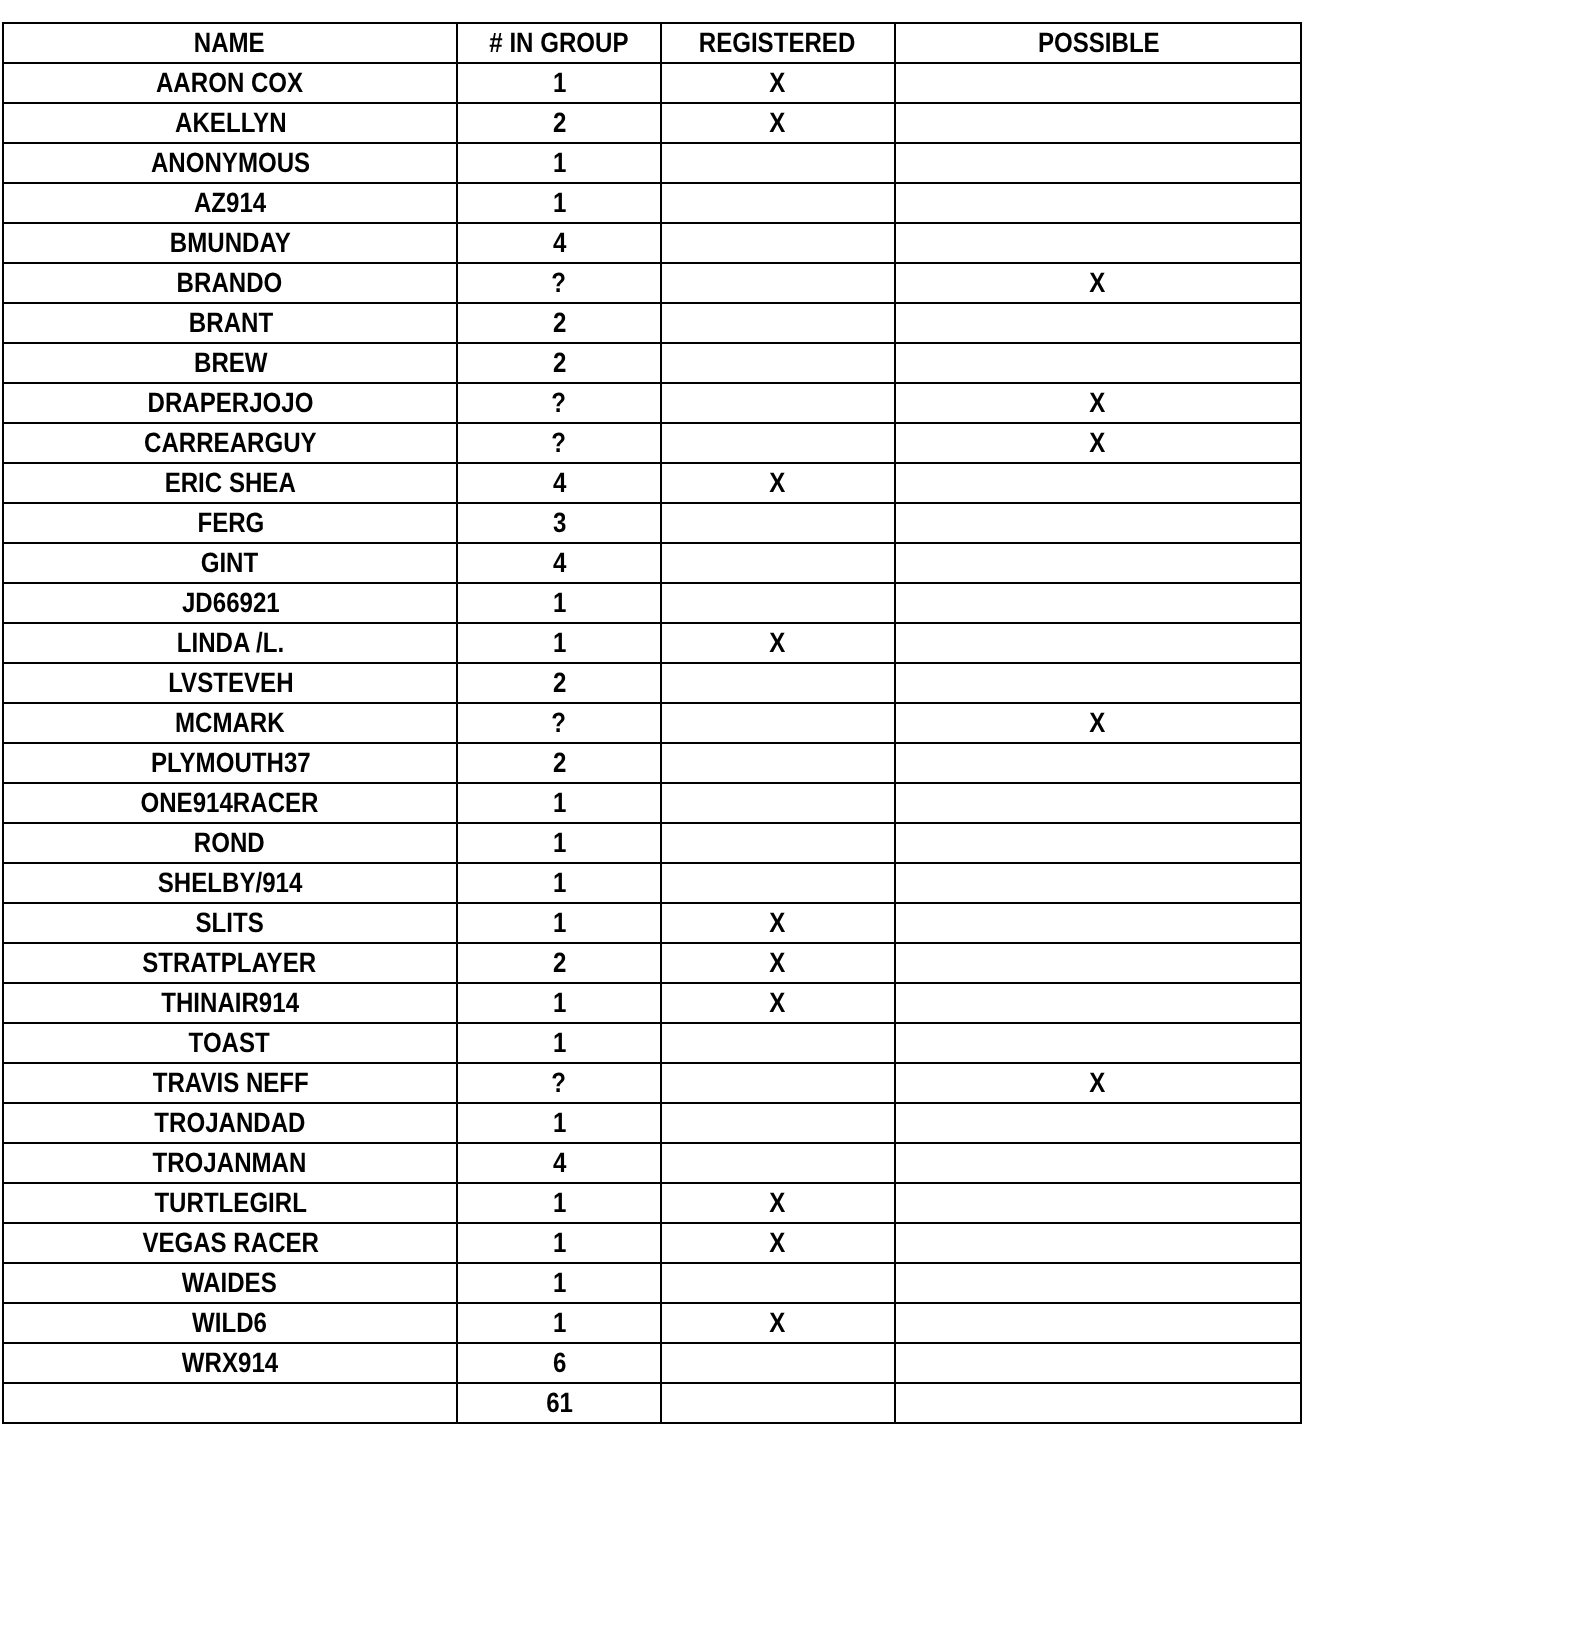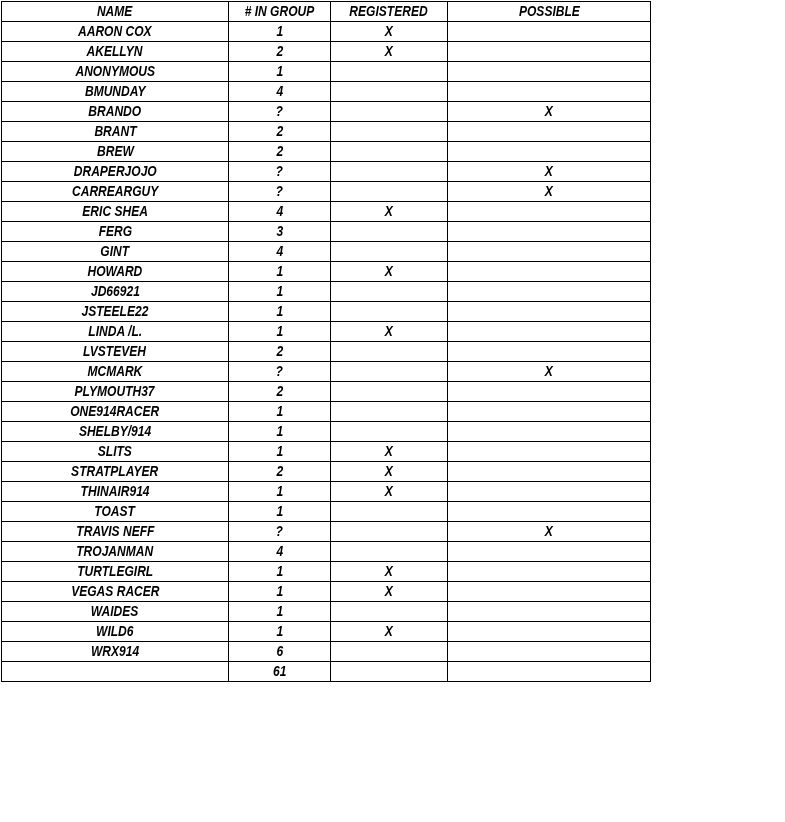--- a/index.html
+++ b/index.html
@@ -14,22 +14,21 @@
     position: relative;
     width: 785px;
     height: 822px;
     background: #ffffff;
   }
   table.roster {
     border-collapse: collapse;
     table-layout: fixed;
     position: absolute;
     left: 1px;
-    top: 1px;
-    font-style: italic;
+    top: 11px;
   }
   col.c-name  { width: 227px; }
   col.c-group { width: 102px; }
   col.c-reg   { width: 117px; }
   col.c-poss  { width: 203px; }
   th, td {
     border: 1px solid #000000;
     box-sizing: border-box;
     height: 20px;
     padding: 0;
@@ -84,20 +83,26 @@
     <td><span class="t"></span></td>
   </tr>
 
   <tr>
     <td><span class="t">ANONYMOUS</span></td>
     <td><span class="t">1</span></td>
     <td><span class="t"></span></td>
     <td><span class="t"></span></td>
   </tr>
 
+  <tr>
+    <td><span class="t">AZ914</span></td>
+    <td><span class="t">1</span></td>
+    <td><span class="t"></span></td>
+    <td><span class="t"></span></td>
+  </tr>
 
 
   <tr>
     <td><span class="t">BMUNDAY</span></td>
     <td><span class="t">4</span></td>
     <td><span class="t"></span></td>
     <td><span class="t"></span></td>
   </tr>
 
   <tr>
@@ -149,41 +154,29 @@
     <td><span class="t"></span></td>
   </tr>
 
   <tr>
     <td><span class="t">GINT</span></td>
     <td><span class="t">4</span></td>
     <td><span class="t"></span></td>
     <td><span class="t"></span></td>
   </tr>
 
-  <tr>
-    <td><span class="t">HOWARD</span></td>
-    <td><span class="t">1</span></td>
-    <td><span class="t">X</span></td>
-    <td><span class="t"></span></td>
-  </tr>
 
   <tr>
     <td><span class="t">JD66921</span></td>
     <td><span class="t">1</span></td>
     <td><span class="t"></span></td>
     <td><span class="t"></span></td>
   </tr>
 
 
-  <tr>
-    <td><span class="t">JSTEELE22</span></td>
-    <td><span class="t">1</span></td>
-    <td><span class="t"></span></td>
-    <td><span class="t"></span></td>
-  </tr>
 
   <tr>
     <td><span class="t">LINDA /L.</span></td>
     <td><span class="t">1</span></td>
     <td><span class="t">X</span></td>
     <td><span class="t"></span></td>
   </tr>
 
   <tr>
     <td><span class="t">LVSTEVEH</span></td>
@@ -207,20 +200,26 @@
     <td><span class="t"></span></td>
   </tr>
 
   <tr>
     <td><span class="t">ONE914RACER</span></td>
     <td><span class="t">1</span></td>
     <td><span class="t"></span></td>
     <td><span class="t"></span></td>
   </tr>
 
+  <tr>
+    <td><span class="t">ROND</span></td>
+    <td><span class="t">1</span></td>
+    <td><span class="t"></span></td>
+    <td><span class="t"></span></td>
+  </tr>
 
 
   <tr>
     <td><span class="t">SHELBY/914</span></td>
     <td><span class="t">1</span></td>
     <td><span class="t"></span></td>
     <td><span class="t"></span></td>
   </tr>
 
   <tr>
@@ -251,20 +250,26 @@
     <td><span class="t"></span></td>
   </tr>
 
   <tr>
     <td><span class="t">TRAVIS NEFF</span></td>
     <td><span class="t">?</span></td>
     <td><span class="t"></span></td>
     <td><span class="t">X</span></td>
   </tr>
 
+  <tr>
+    <td><span class="t">TROJANDAD</span></td>
+    <td><span class="t">1</span></td>
+    <td><span class="t"></span></td>
+    <td><span class="t"></span></td>
+  </tr>
 
   <tr>
     <td><span class="t">TROJANMAN</span></td>
     <td><span class="t">4</span></td>
     <td><span class="t"></span></td>
     <td><span class="t"></span></td>
   </tr>
 
   <tr>
     <td><span class="t">TURTLEGIRL</span></td>

